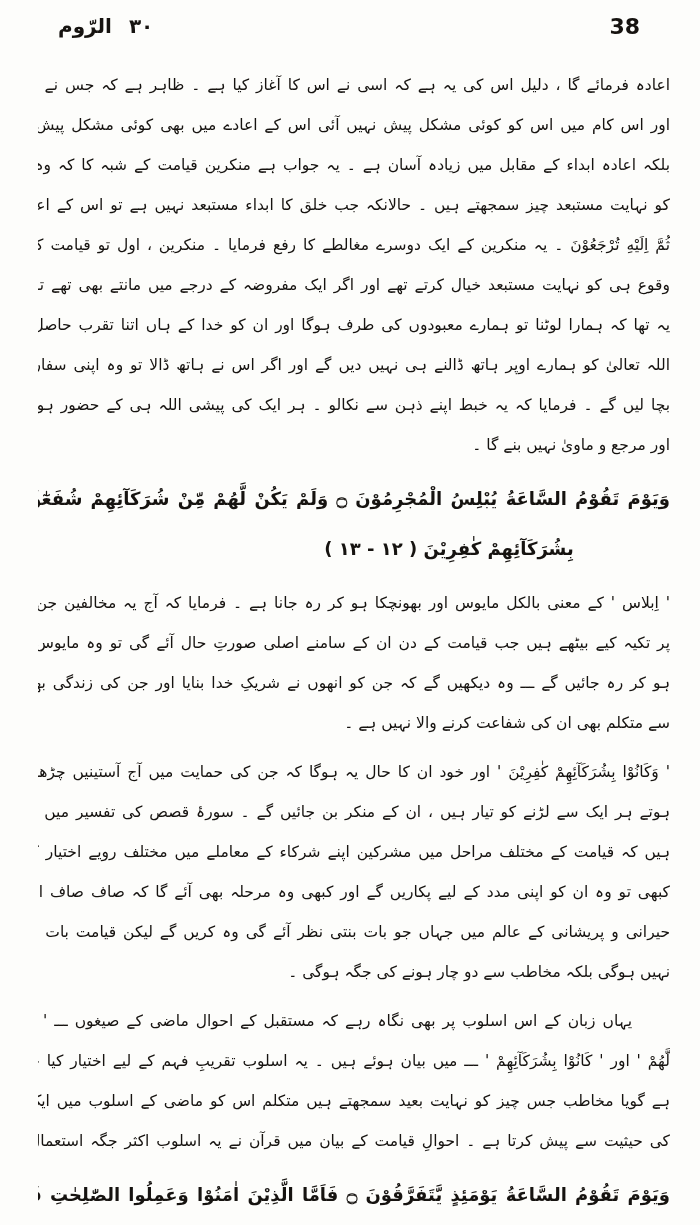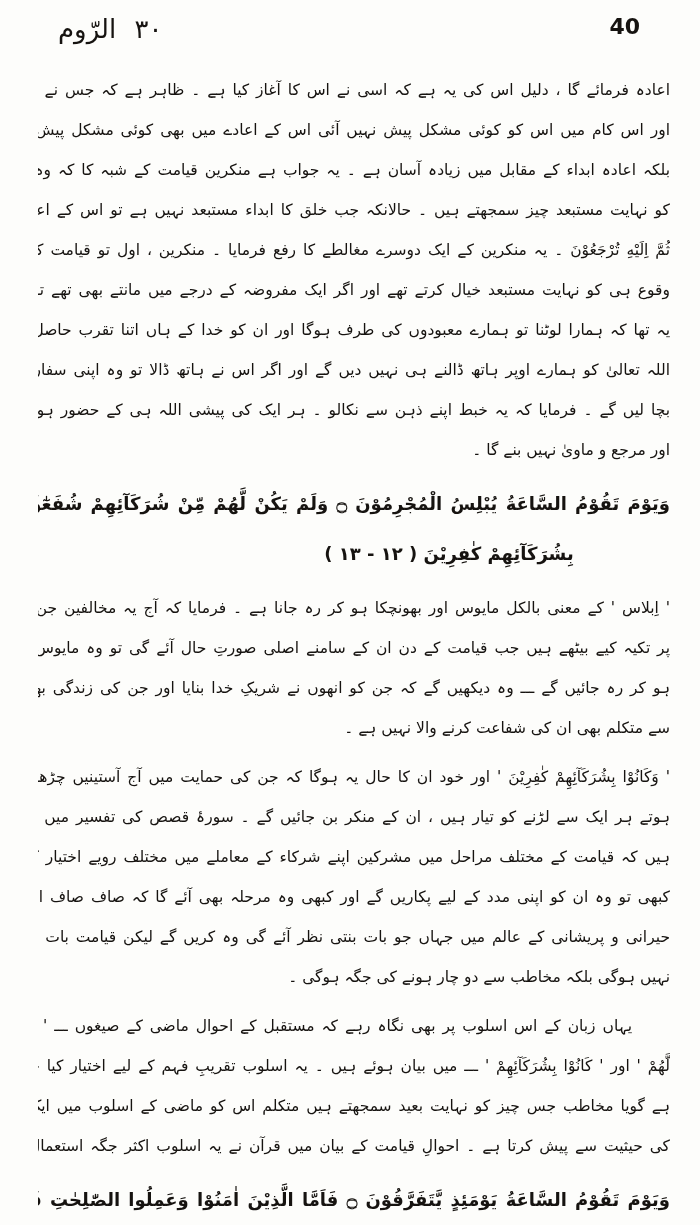--- a/index.html
+++ b/index.html
@@ -16,22 +16,22 @@
   .header{
     display:flex;
     justify-content:space-between;
     align-items:flex-start;
     direction:ltr;
     margin-bottom:26px;
     padding:0 4px 0 10px;
   }
   .surah{
     direction:rtl;
-    font-size:26px;
-    font-weight:normal;
+    font-size:20px;
+    font-weight:bold;
     letter-spacing:0;
   }
   .surah span{margin-left:10px;}
   .pagenum{
     direction:rtl;
     font-size:22px;
     font-weight:bold;
     padding-right:26px;
   }
   .body{
@@ -72,21 +72,21 @@
 </head>
 <body>
 
 <div class="page">
 
   <div class="header">
     <div class="surah">
       <span>۳۰</span>
       <span>الرّوم</span>
     </div>
-    <div class="pagenum">40</div>
+    <div class="pagenum">38</div>
   </div>
 
   <div class="body" id="body-lines">
       <div class="line urdu justify">اعادہ فرمائے گا ، دلیل اس کی یہ ہے کہ اسی نے اس کا آغاز کیا ہے ۔ ظاہر ہے کہ جس نے اس کا آغاز کیا</div>
       <div class="line urdu justify">اور اس کام میں اس کو کوئی مشکل پیش نہیں آئی اس کے اعادے میں بھی کوئی مشکل پیش نہیں آئے گی ۔</div>
       <div class="line urdu justify">بلکہ اعادہ ابداء کے مقابل میں زیادہ آسان ہے ۔ یہ جواب ہے منکرین قیامت کے شبہ کا کہ وہ قیامت</div>
       <div class="line urdu justify">کو نہایت مستبعد چیز سمجھتے ہیں ۔ حالانکہ جب خلق کا ابداء مستبعد نہیں ہے تو اس کے اعادے میں کیا استبعاد ہے!</div>
       <div class="line urdu justify">ثُمَّ اِلَيْهِ تُرْجَعُوْنَ ۔ یہ منکرین کے ایک دوسرے مغالطے کا رفع فرمایا ۔ منکرین ، اول تو قیامت کے</div>
       <div class="line urdu justify">وقوع ہی کو نہایت مستبعد خیال کرتے تھے اور اگر ایک مفروضہ کے درجے میں مانتے بھی تھے تو ان کا گمان</div>
       <div class="line urdu justify">یہ تھا کہ ہمارا لوٹنا تو ہمارے معبودوں کی طرف ہوگا اور ان کو خدا کے ہاں اتنا تقرب حاصل ہے کہ اول تو وہ</div>

